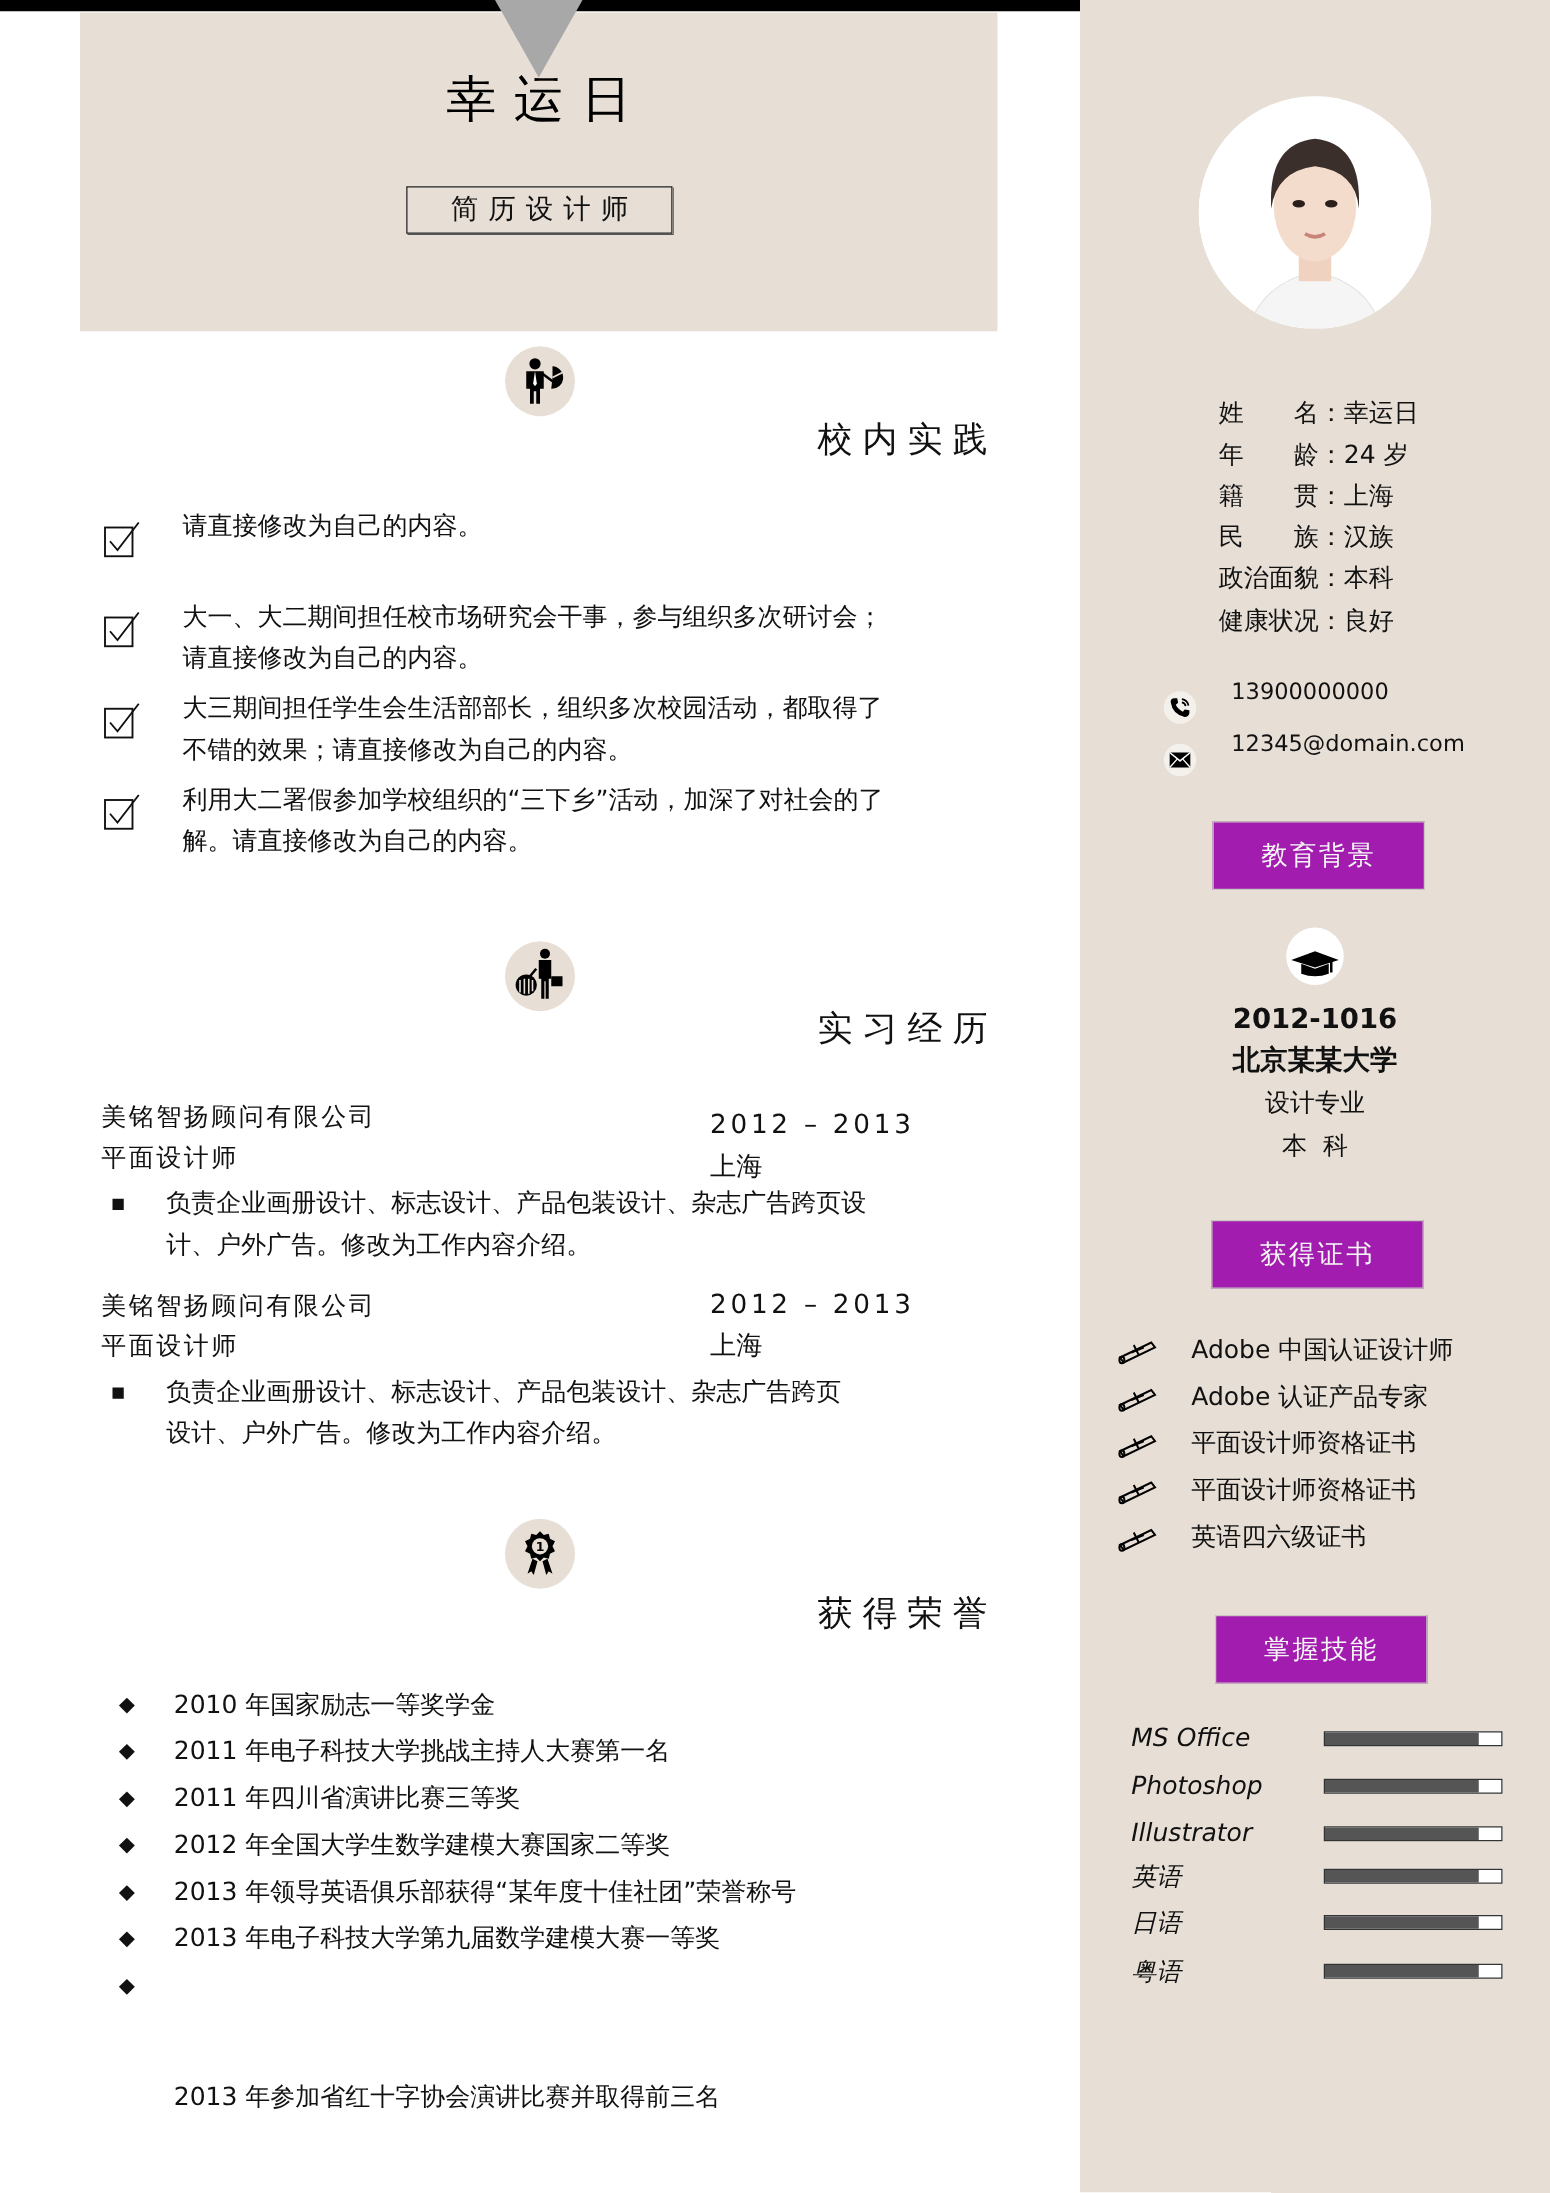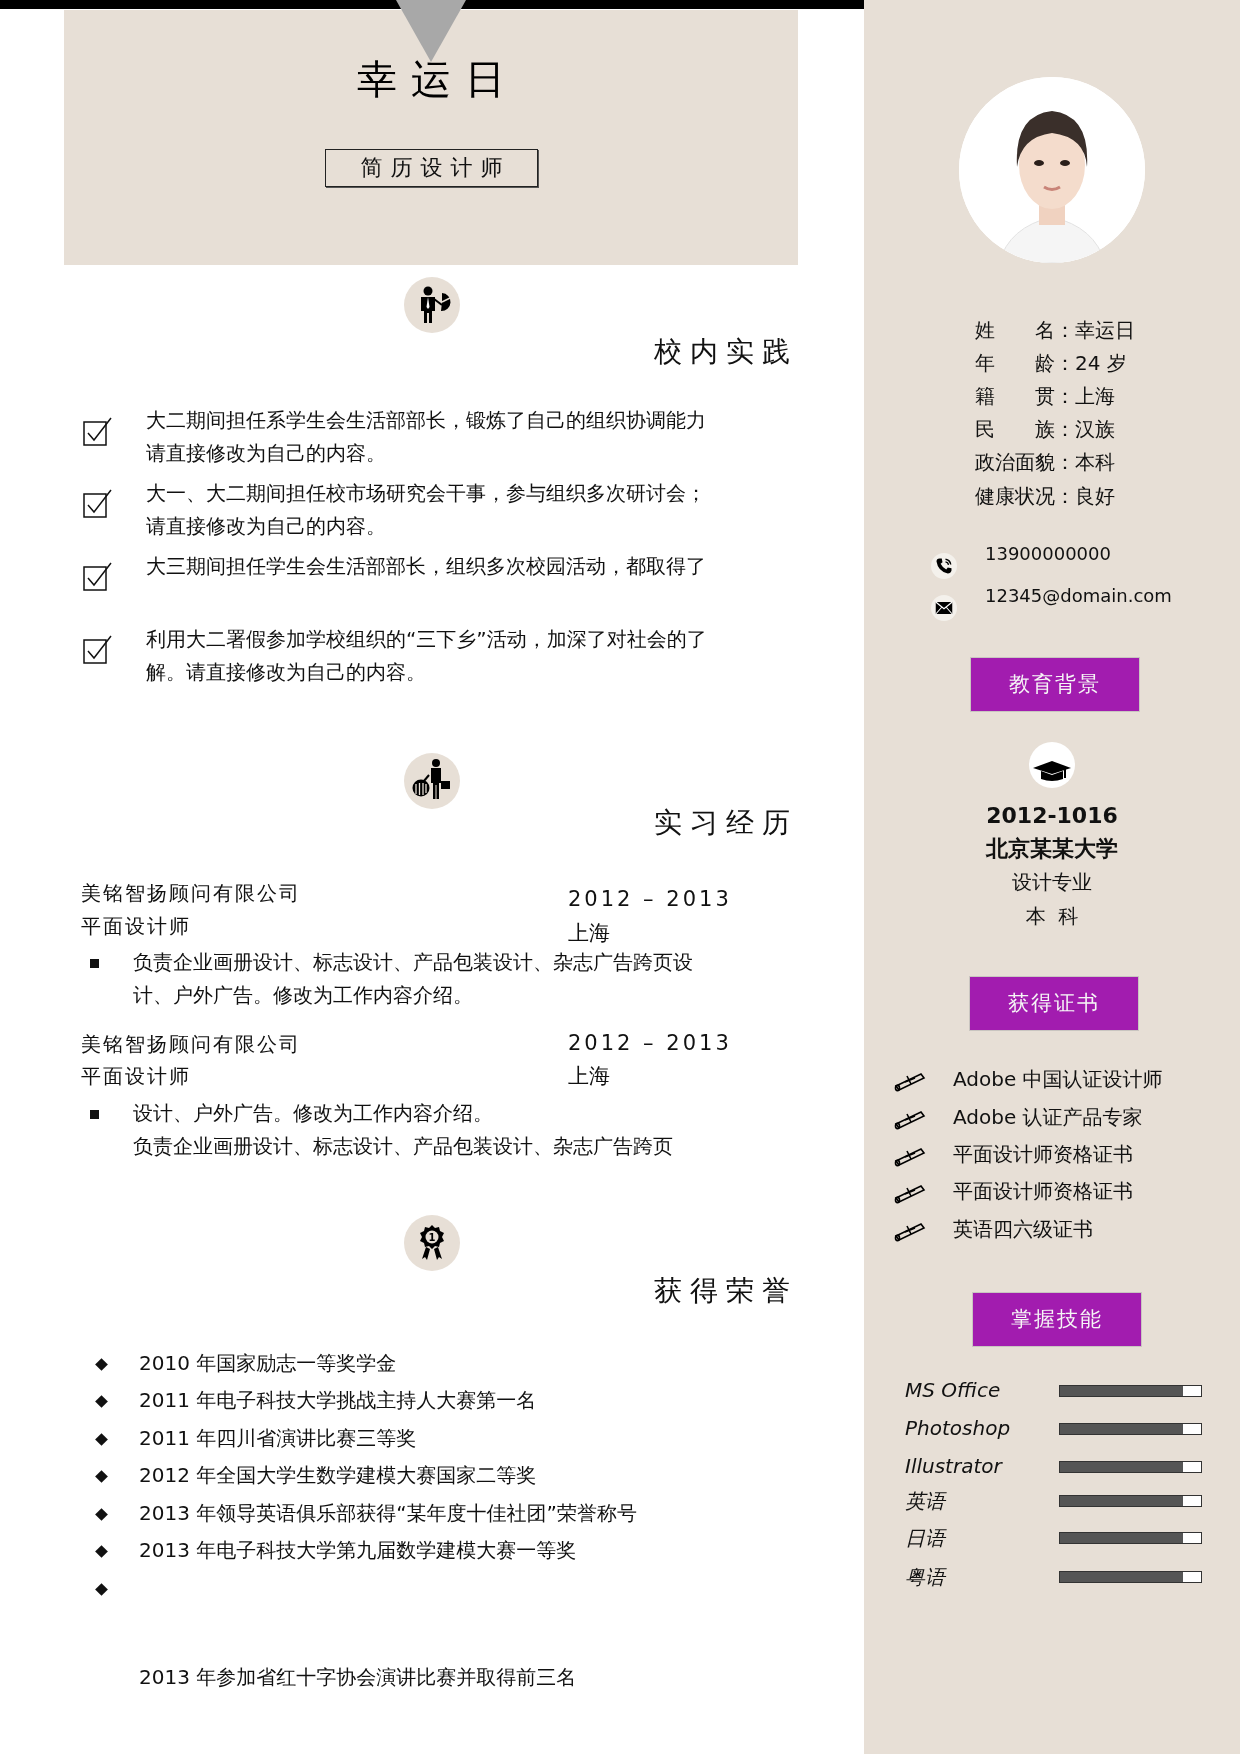--- a/index.html
+++ b/index.html
@@ -206,39 +206,39 @@
       <path d="M38 25 L46 21" stroke="#e7dfd6" stroke-width="1.5"></path>
     </svg>
 </div>
 <div class="abs sec-title" style="top:335px">校内实践</div>
 
 <svg class="abs check" style="top:416px" viewBox="0 0 30 32">
     <rect x="1" y="6" width="22" height="23" fill="none" stroke="#111" stroke-width="1.5"></rect>
     <path d="M5 17 L11 24 L28 2" stroke="#111" stroke-width="1.5" fill="none"></path>
   </svg>
 <div class="abs practice-text" style="top:404px">
-  <div>大二期间担任系学生会生活部部长，锻炼了自己的组织协调能力</div>
   <div>请直接修改为自己的内容。</div>
 </div>
 
 <svg class="abs check" style="top:488px" viewBox="0 0 30 32">
     <rect x="1" y="6" width="22" height="23" fill="none" stroke="#111" stroke-width="1.5"></rect>
     <path d="M5 17 L11 24 L28 2" stroke="#111" stroke-width="1.5" fill="none"></path>
   </svg>
 <div class="abs practice-text" style="top:477px">
   <div>大一、大二期间担任校市场研究会干事，参与组织多次研讨会；</div>
   <div>请直接修改为自己的内容。</div>
 </div>
 
 <svg class="abs check" style="top:561px" viewBox="0 0 30 32">
     <rect x="1" y="6" width="22" height="23" fill="none" stroke="#111" stroke-width="1.5"></rect>
     <path d="M5 17 L11 24 L28 2" stroke="#111" stroke-width="1.5" fill="none"></path>
   </svg>
 <div class="abs practice-text" style="top:550px">
   <div>大三期间担任学生会生活部部长，组织多次校园活动，都取得了</div>
+  <div>不错的效果；请直接修改为自己的内容。</div>
 </div>
 
 <svg class="abs check" style="top:634px" viewBox="0 0 30 32">
     <rect x="1" y="6" width="22" height="23" fill="none" stroke="#111" stroke-width="1.5"></rect>
     <path d="M5 17 L11 24 L28 2" stroke="#111" stroke-width="1.5" fill="none"></path>
   </svg>
 <div class="abs practice-text" style="top:623px">
   <div>利用大二署假参加学校组织的“三下乡”活动，加深了对社会的了</div>
   <div>解。请直接修改为自己的内容。</div>
 </div>
@@ -266,22 +266,22 @@
   <div>负责企业画册设计、标志设计、产品包装设计、杂志广告跨页设</div>
   <div>计、户外广告。修改为工作内容介绍。</div>
 </div>
 
 <div class="abs job-company" style="top:1031px">美铭智扬顾问有限公司</div>
 <div class="abs job-company" style="top:1063px">平面设计师</div>
 <div class="abs job-date" style="top:1030px">2012 – 2013</div>
 <div class="abs job-date" style="top:1063px; letter-spacing:0">上海</div>
 <div class="abs job-bullet" style="top:1110px"></div>
 <div class="abs job-desc" style="top:1097px">
+  <div>负责企业画册设计、标志设计、产品包装设计、杂志广告跨页</div>
   <div>设计、户外广告。修改为工作内容介绍。</div>
-  <div>负责企业画册设计、标志设计、产品包装设计、杂志广告跨页</div>
 </div>
 
 <div class="abs sec-icon" style="top:1215px">
   <svg viewBox="0 0 56 56">
       <path d="M28 10 L31 13 L35 12 L36 16 L40 18 L38 22 L40 26 L36 28 L35 32 L31 31 L28 34 L25 31 L21 32 L20 28 L16 26 L18 22 L16 18 L20 16 L21 12 L25 13 Z" fill="#000"></path>
       <circle cx="28" cy="22" r="6.5" fill="#e7dfd6"></circle>
       <text x="28" y="26" font-size="10" text-anchor="middle" font-family="DejaVu Sans, sans-serif" font-weight="bold" fill="#000">1</text>
       <path d="M22 32 L18 44 L21 42 L23 45 L26 34 Z" fill="#000"></path>
       <path d="M34 32 L38 44 L35 42 L33 45 L30 34 Z" fill="#000"></path>
     </svg>

